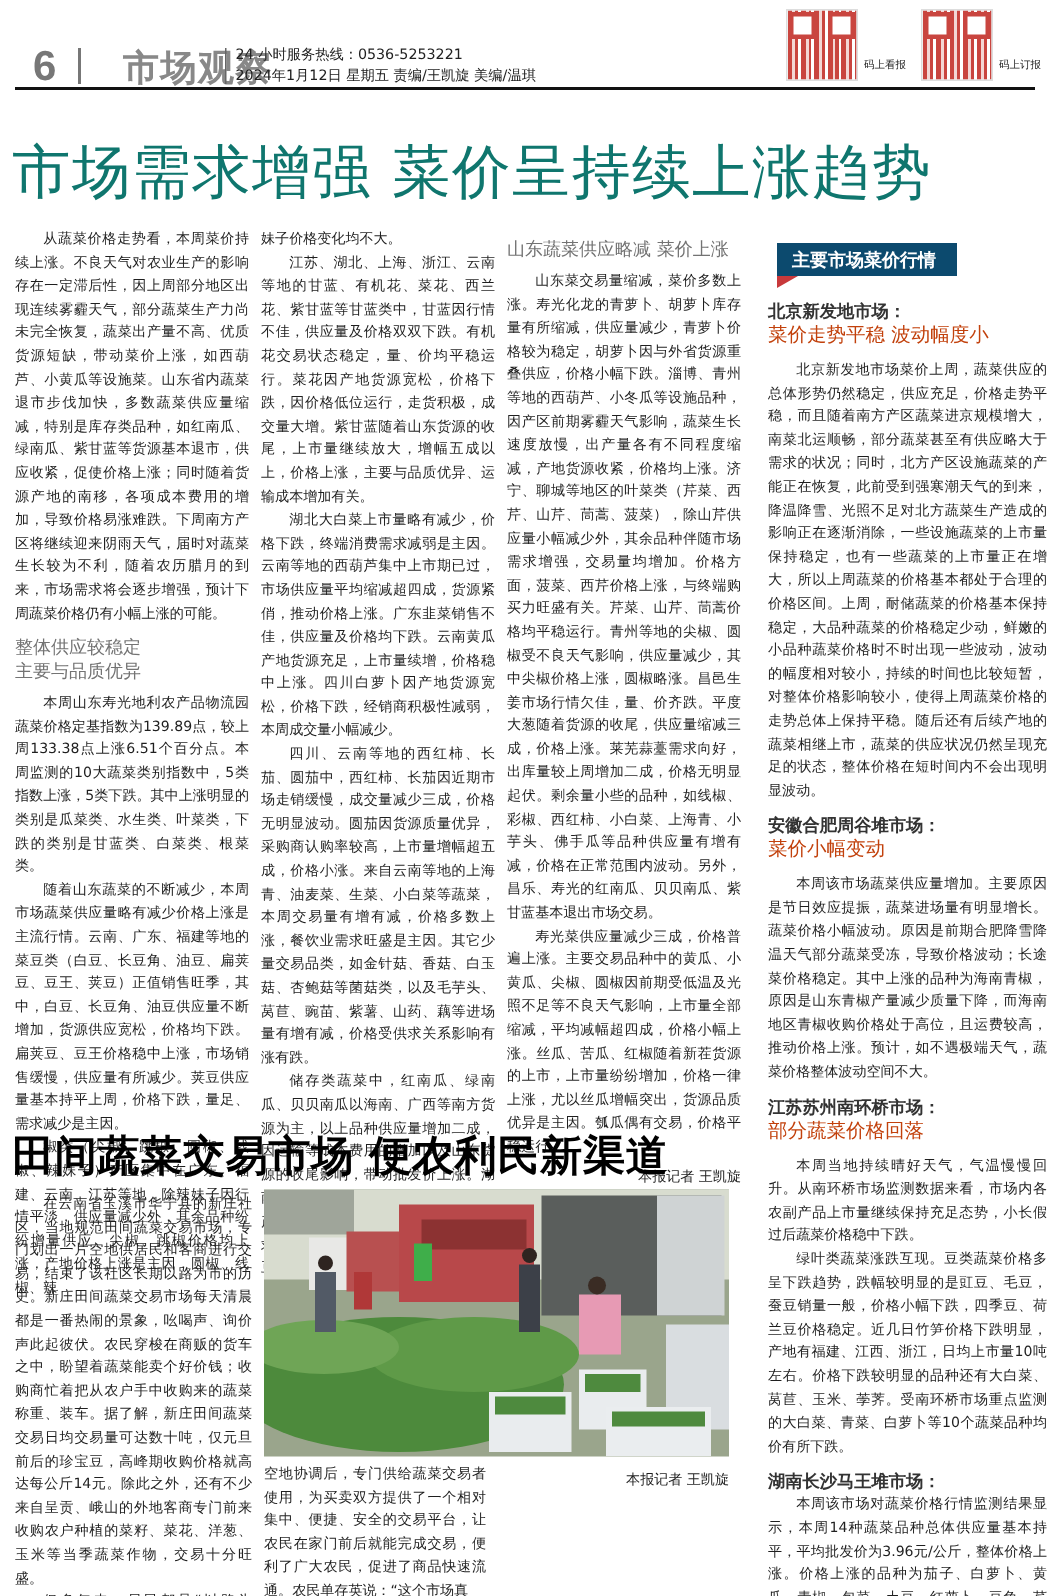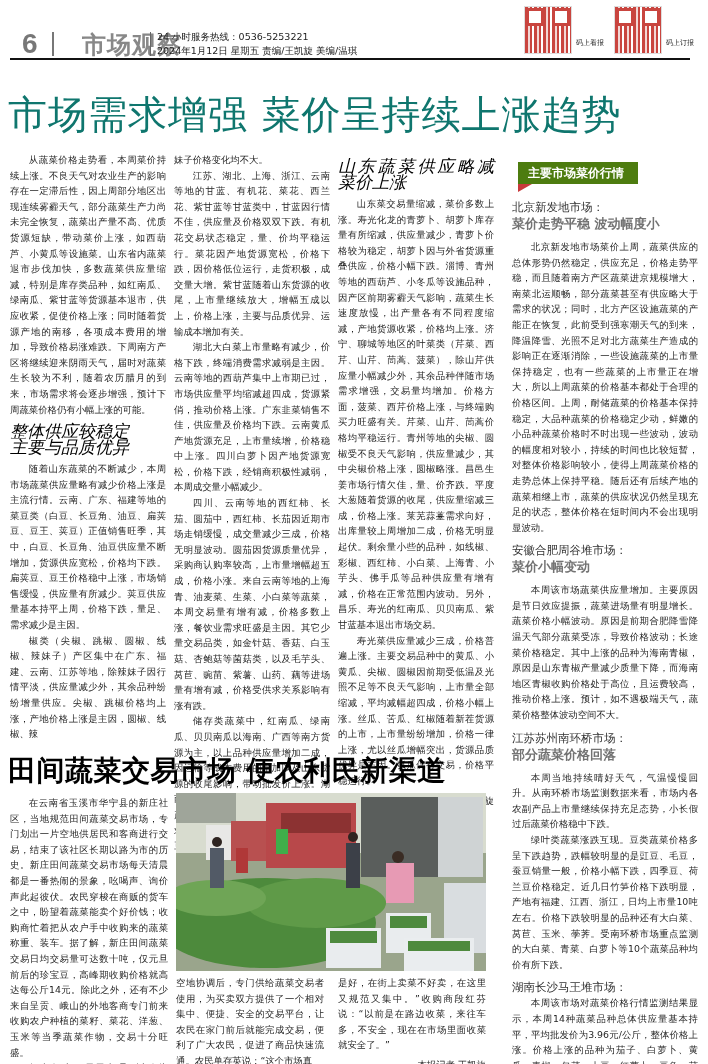--- a/index.html
+++ b/index.html
@@ -16,27 +16,27 @@
       background-blend-mode: multiply; border: 1px solid #ddd; }
   .qr::before, .qr::after { content: ""; position: absolute; width: 12px; height: 12px; border: 3px solid #c9453f; background: #fff; }
   .qr::before { left: 1px; top: 1px; }
   .qr::after { right: 1px; top: 1px; }
   .qr-label { position: absolute; top: 38px; font-size: 7px; color: #222; }
   .rule { position: absolute; left: 10px; top: 58px; width: 680px; height: 2px; background: #111; }
 
   .headline { position: absolute; left: 8px; top: 88px; font-size: 39px; font-weight: 400; color: #0f766e; letter-spacing: 1px; font-family: "DejaVu Sans", sans-serif; }
   .col { position: absolute; font-size: 9.4px; line-height: 15.6px; text-align: justify; color: #1f1f1f; }
   .col p { text-indent: 2em; }
-  .subhead { font-size: 17px; line-height: 16px; margin: 6px 0 6px 0; color: #000000; font-style: italic; }
+  .subhead { font-size: 12px; line-height: 16px; margin: 6px 0 6px 0; color: #737373; }
   .col .byline { text-align: right; margin-top: 4px; }
 
-  .side-tag { position: absolute; left: 518px; top: 162px; width: 120px; height: 22px; background: #4d7c0f; color: #fff; font-size: 12px; font-weight: bold; padding: 3px 0 0 10px; }
+  .side-tag { position: absolute; left: 518px; top: 162px; width: 120px; height: 22px; background: #0c4a6e; color: #fff; font-size: 12px; font-weight: bold; padding: 3px 0 0 10px; }
   .side-tag-tail { position: absolute; left: 518px; top: 184px; width: 0; height: 0; border-top: 8px solid #c8393b; border-right: 14px solid transparent; }
-  .market-sub { font-size: 11.5px; line-height: 15px; margin-top: 8px; color: #333; }
-  .market-title { font-size: 13px; font-weight: bold; line-height: 18px; margin-bottom: 6px; color: #737373; }
+  .market-sub { font-size: 11.5px; line-height: 15px; margin-top: 8px; color: #333; font-weight: bold; }
+  .market-title { font-size: 13px; font-weight: normal; line-height: 18px; margin-bottom: 6px; color: #c2410c; }
 
   .headline2 { position: absolute; left: 8px; top: 752px; font-size: 28px; font-weight: 900; color: #000; letter-spacing: 0.5px; }
   .photo { position: absolute; left: 176px; top: 793px; width: 310px; height: 178px; overflow: hidden; background: #9aa58c; }
 </style>
 </head>
 <body>
 
 <div class="masthead">
   <div class="page-num">6</div>
   <div class="sec-bar"></div>
@@ -54,20 +54,21 @@
 </div>
 
 <div class="headline">市场需求增强  菜价呈持续上涨趋势</div>
 
 <div class="col" style="left:10px; top:152px; width:156px;">
   <p>从蔬菜价格走势看，本周菜价持续上涨。不良天气对农业生产的影响存在一定滞后性，因上周部分地区出现连续雾霾天气，部分蔬菜生产力尚未完全恢复，蔬菜出产量不高、优质货源短缺，带动菜价上涨，如西葫芦、小黄瓜等设施菜。山东省内蔬菜退市步伐加快，多数蔬菜供应量缩减，特别是库存类品种，如红南瓜、绿南瓜、紫甘蓝等货源基本退市，供应收紧，促使价格上涨；同时随着货源产地的南移，各项成本费用的增加，导致价格易涨难跌。下周南方产区将继续迎来阴雨天气，届时对蔬菜生长较为不利，随着农历腊月的到来，市场需求将会逐步增强，预计下周蔬菜价格仍有小幅上涨的可能。</p>
   <div class="subhead">
     <div>整体供应较稳定</div>
     <div>主要与品质优异</div>
   </div>
+  <p>本周山东寿光地利农产品物流园蔬菜价格定基指数为139.89点，较上周133.38点上涨6.51个百分点。本周监测的10大蔬菜类别指数中，5类指数上涨，5类下跌。其中上涨明显的类别是瓜菜类、水生类、叶菜类，下跌的类别是甘蓝类、白菜类、根菜类。</p>
   <p>随着山东蔬菜的不断减少，本周市场蔬菜供应量略有减少价格上涨是主流行情。云南、广东、福建等地的菜豆类（白豆、长豆角、油豆、扁荚豆、豆王、荚豆）正值销售旺季，其中，白豆、长豆角、油豆供应量不断增加，货源供应宽松，价格均下跌。扁荚豆、豆王价格稳中上涨，市场销售缓慢，供应量有所减少。荚豆供应量基本持平上周，价格下跌，量足、需求减少是主因。</p>
   <p>椒类（尖椒、跳椒、圆椒、线椒、辣妹子）产区集中在广东、福建、云南、江苏等地，除辣妹子因行情平淡，供应量减少外，其余品种纷纷增量供应。尖椒、跳椒价格均上涨，产地价格上涨是主因，圆椒、线椒、辣</p>
 </div>
 
 <div class="col" style="left:174px; top:152px; width:156px;">
   <p style="text-indent:0">妹子价格变化均不大。</p>
   <p>江苏、湖北、上海、浙江、云南等地的甘蓝、有机花、菜花、西兰花、紫甘蓝等甘蓝类中，甘蓝因行情不佳，供应量及价格双双下跌。有机花交易状态稳定，量、价均平稳运行。菜花因产地货源宽松，价格下跌，因价格低位运行，走货积极，成交量大增。紫甘蓝随着山东货源的收尾，上市量继续放大，增幅五成以上，价格上涨，主要与品质优异、运输成本增加有关。</p>
   <p>湖北大白菜上市量略有减少，价格下跌，终端消费需求减弱是主因。云南等地的西葫芦集中上市期已过，市场供应量平均缩减超四成，货源紧俏，推动价格上涨。广东韭菜销售不佳，供应量及价格均下跌。云南黄瓜产地货源充足，上市量续增，价格稳中上涨。四川白萝卜因产地货源宽松，价格下跌，经销商积极性减弱，本周成交量小幅减少。</p>
   <p>四川、云南等地的西红柿、长茄、圆茄中，西红柿、长茄因近期市场走销缓慢，成交量减少三成，价格无明显波动。圆茄因货源质量优异，采购商认购率较高，上市量增幅超五成，价格小涨。来自云南等地的上海青、油麦菜、生菜、小白菜等蔬菜，本周交易量有增有减，价格多数上涨，餐饮业需求旺盛是主因。其它少量交易品类，如金针菇、香菇、白玉菇、杏鲍菇等菌菇类，以及毛芋头、莴苣、豌苗、紫薯、山药、藕等进场量有增有减，价格受供求关系影响有涨有跌。</p>
   <p>储存类蔬菜中，红南瓜、绿南瓜、贝贝南瓜以海南、广西等南方货源为主，以上品种供应量增加二成，因运输等成本费用的增加以及山东货源的收尾影响，带动批发价上涨。湖南、湖北、江苏等地的长南瓜伴随着产地货源的减少，价格上涨，客商需求有限，交易量减少。内蒙古库存土豆随着库存货源的减少，出库量</p>
@@ -142,15 +143,14 @@
     <circle cx="41" cy="49" r="5" fill="#2e2420"></circle>
     <rect x="60" y="55" width="12" height="25" fill="#b03838"></rect>
   </svg>
 </div>
 
 <div class="col" style="left:176px; top:975px; width:148px;">
   <p style="text-indent:0">空地协调后，专门供给蔬菜交易者使用，为买卖双方提供了一个相对集中、便捷、安全的交易平台，让农民在家门前后就能完成交易，便利了广大农民，促进了商品快速流通。农民单存英说：“这个市场真</p>
 </div>
 
 <div class="col" style="left:338px; top:975px; width:148px;">
-  <p style="text-indent:0">是好，在街上卖菜不好卖，在这里又规范又集中。”收购商段红芬说：“以前是在路边收菜，来往车多，不安全，现在在市场里面收菜就安全了。”</p>
   <div class="byline">本报记者  王凯旋</div>
 </div>
 
 </body></html>

